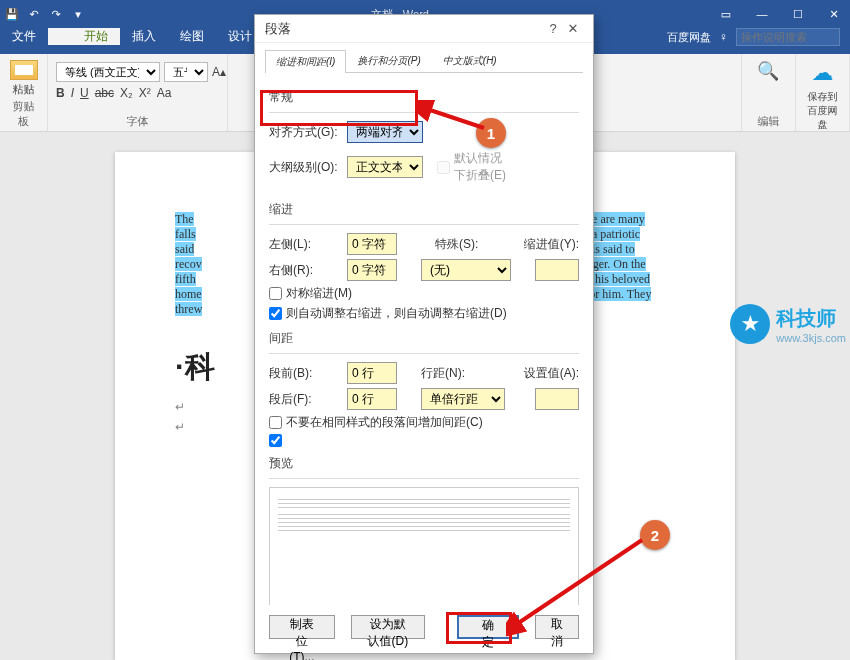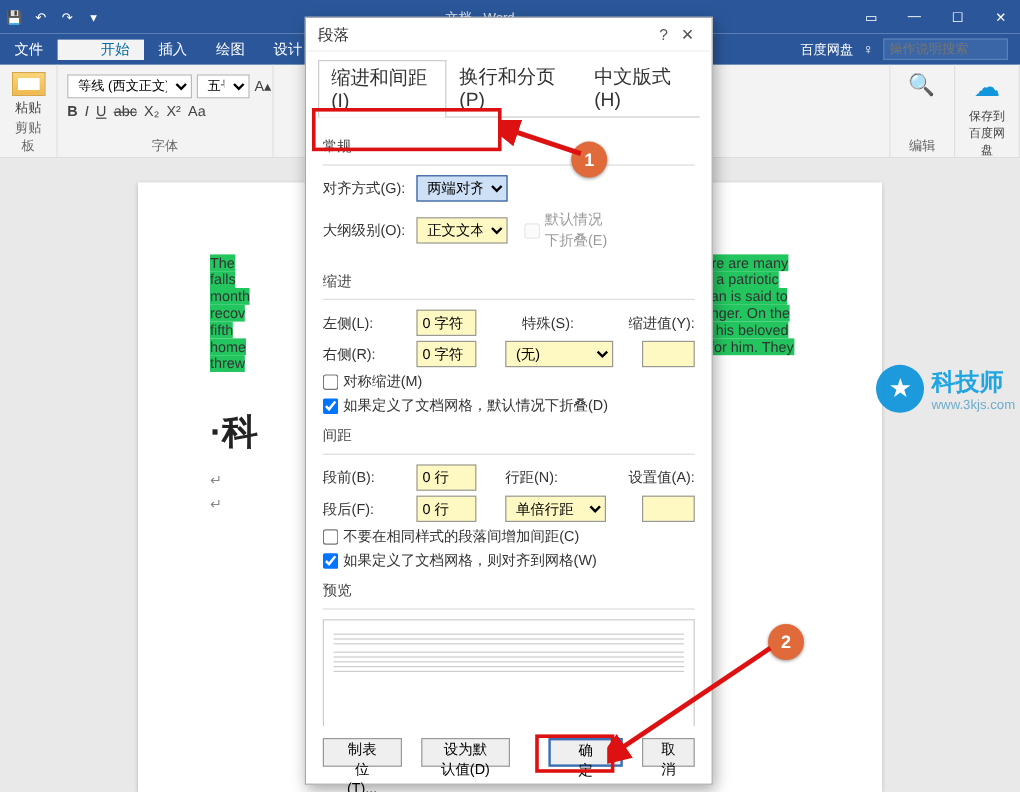--- a/index.html
+++ b/index.html
@@ -7,23 +7,23 @@
 
 
 .titlebar { height: 28px; background: #2b579a; display: flex; align-items: center; padding: 0 4px; color: #fff; font-size: 11px; }
 .titlebar .qat { display: flex; gap: 6px; align-items: center; }
 .titlebar .qat span { width: 16px; height: 16px; display: flex; align-items: center; justify-content: center; cursor: pointer; }
 .titlebar .title-center { flex: 1; text-align: center; opacity: .85; }
 .titlebar .win-ctrl { display: flex; gap: 12px; }
 .titlebar .win-ctrl span { width: 24px; text-align: center; cursor: pointer; }
 
 
-.ribbon-tabs { height: 26px; background: #2b579a; display: flex; align-items: center; color: #fff; font-size: 12px; }
+.ribbon-tabs { height: 26px; background: #2b579a; display: flex; align-items: flex-start; color: #fff; font-size: 12px; }
 .ribbon-tabs .tab { padding: 0 12px; display: flex; align-items: center; cursor: pointer; }
-.ribbon-tabs .tab.active { background: #f3f3f3; color: #0369a1; padding-left: 36px; }
+.ribbon-tabs .tab.active { background: #f3f3f3; color: #4d7c0f; padding-left: 36px; }
 .ribbon-tabs .right-area { margin-left: auto; display: flex; align-items: center; gap: 8px; padding-right: 10px; }
 .ribbon-tabs .right-area input { width: 104px; height: 18px; font-size: 11px; background: #3a66a8; border: 1px solid #5a82b8; color: #fff; padding: 0 4px; }
 
 
 .ribbon { height: 78px; background: #f3f3f3; border-bottom: 1px solid #d6d6d6; display: flex; font-size: 11px; color: #444; }
 .group { border-right: 1px solid #e1e1e1; padding: 4px 8px 2px 8px; display: flex; flex-direction: column; }
 .group .label { text-align: center; font-size: 11px; color: #666; margin-top: auto; padding-top: 2px; }
 .clip { width: 48px; align-items: center; }
 .clip .paste-ico { width: 28px; height: 32px; background: linear-gradient(#f9d67a,#f0b84e); border: 1px solid #d8a642; margin: 2px auto; position: relative; }
 .clip .paste-ico::before { content: ""; position: absolute; left: 4px; top: 4px; right: 4px; bottom: 4px; background: #fff; }
@@ -34,30 +34,30 @@
 .styles { flex: 1; display: flex; align-items: center; gap: 10px; padding: 4px 10px; }
 .style-box { width: 60px; height: 50px; border: 1px solid #d0d0d0; background: #fff; text-align: center; font-size: 10px; color: #666; display: flex; flex-direction: column; }
 .style-box .big { font-size: 18px; color: #333; flex: 1; display: flex; align-items: center; justify-content: center; }
 .edit-group, .save-group { width: 54px; text-align: center; padding-top: 6px; }
 .edit-group .ico, .save-group .ico { width: 26px; height: 26px; margin: 0 auto 4px; }
 .save-group .ico { color: #1296db; font-size: 22px; }
 
 
 .doc-area { position: absolute; top: 132px; left: 0; right: 0; bottom: 0; background: #e9e9e9; display: flex; justify-content: center; padding-top: 20px; }
 .page { width: 620px; background: #fff; box-shadow: 0 1px 4px rgba(0,0,0,.25); padding: 60px 60px; font-size: 12px; color: #333; }
-.sel { background: #22c55e; }
+.sel { background: #7dd3fc; font-family: Liberation Serif, serif; }
 .page .h2 { font-size: 30px; font-weight: bold; margin-top: 30px; color: #222; }
 .page .sym { color: #888; }
 
 
 .dialog { position: absolute; left: 254px; top: 14px; width: 340px; height: 640px; background: #fff; border: 1px solid #aaa; box-shadow: 2px 4px 12px rgba(0,0,0,.35); font-size: 12px; color: #333; display: flex; flex-direction: column; }
 .dlg-title { height: 28px; display: flex; align-items: center; padding: 0 10px; font-size: 13px; border-bottom: 1px solid #eee; }
 .dlg-title .spacer { flex: 1; }
 .dlg-title span.ctl { width: 20px; text-align: center; cursor: pointer; color: #555; }
-.dlg-tabs { display: flex; border-bottom: 1px solid #ccc; margin: 6px 10px 0 10px; font-size: 16px; }
+.dlg-tabs { display: flex; border-bottom: 1px solid #ccc; margin: 6px 10px 0 10px; font-size: 10px; font-style: italic; }
 .dlg-tabs .t { padding: 4px 10px; border: 1px solid transparent; border-bottom: none; color: #333; cursor: pointer; }
 .dlg-tabs .t.active { border-color: #ccc; background: #fff; position: relative; top: 1px; }
 .dlg-body { flex: 1; padding: 8px 14px; overflow: hidden; }
 .section-title { font-size: 12px; color: #444; margin: 8px 0 6px 0; }
 .hr { height: 1px; background: #ddd; margin: 4px 0 8px 0; }
 .row { display: flex; align-items: center; gap: 6px; margin: 4px 0; font-size: 12px; }
 .row label { width: 72px; text-align: left; }
 .row .lbl2 { width: 50px; text-align: left; }
 select, input.spin, input.txt { height: 22px; border: 1px solid #999; background: #fef9c3; font-size: 12px; padding: 0 4px; }
 input.spin { width: 50px; }
@@ -166,21 +166,21 @@
     <div style="font-size:10px">保存到</div>
     <div style="font-size:10px">百度网盘</div>
     <div class="label">保存</div>
   </div>
 </div>
 
 <div class="doc-area">
   <div class="page">
     <p><span class="sel">The</span><span style="display:inline-block;width:370px"></span><span class="sel">. There are many</span></p>
     <p><span class="sel">falls</span><span style="display:inline-block;width:360px"></span><span class="sel">u Yuan a patriotic</span></p>
-    <p><span class="sel">month</span><span style="display:inline-block;width:370px"></span><span class="sel">Yuan is said to</span></p>
+    <p><span class="sel">said</span><span style="display:inline-block;width:370px"></span><span class="sel">Yuan is said to</span></p>
     <p><span class="sel">recov</span><span style="display:inline-block;width:358px"></span><span class="sel">d stronger. On the</span></p>
     <p><span class="sel">fifth</span><span style="display:inline-block;width:368px"></span><span class="sel">ed for his beloved</span></p>
     <p><span class="sel">home</span><span style="display:inline-block;width:360px"></span><span class="sel">arch for him. They</span></p>
     <p><span class="sel">threw</span></p>
     <div class="h2">·科</div>
     <p class="sym" style="margin-top:12px">↵</p>
     <p class="sym" style="margin-top:6px">↵</p>
   </div>
 </div>
 
@@ -228,21 +228,21 @@
       <select class="wider" style="margin-left:18px"><option>(无)</option></select>
       <span style="flex:1"></span>
       <input class="spin" style="width: 44px;">
     </div>
     <label class="chk">
         <input type="checkbox" style="">
         <span>对称缩进(M)</span>
       </label>
     <label class="chk">
         <input type="checkbox" checked="" style="">
-        <span>如果定义了文档网格，默认情况下折叠(D)</span>
+        <span>则自动调整右缩进，则自动调整右缩进(D)</span>
       </label>
 
     <div class="section-title" style="margin-top:8px">间距</div>
     <div class="hr"></div>
     <div class="row">
       <label>段前(B):</label>
       <input class="spin" value="0 行" style="">
       <span class="lbl2" style="margin-left:18px">行距(N):</span>
       <span style="flex:1"></span>
       <span>设置值(A):</span>
@@ -253,21 +253,20 @@
       <select class="val" style="margin-left:18px"><option>单倍行距</option></select>
       <span style="flex:1"></span>
       <input class="spin" style="width: 44px;">
     </div>
     <label class="chk">
         <input type="checkbox" style="">
         <span>不要在相同样式的段落间增加间距(C)</span>
       </label>
     <label class="chk">
         <input type="checkbox" checked="" style="">
-        <span>如果定义了文档网格，则对齐到网格(W)</span>
       </label>
 
     <div class="section-title" style="margin-top:8px">预览</div>
     <div class="hr"></div>
     <div class="preview">
       <div class="pv-line"></div>
         <div class="pv-line"></div>
         <div class="pv-line"></div>
       <div class="pv-line" style="margin-top:6px"></div>
         <div class="pv-line"></div>

